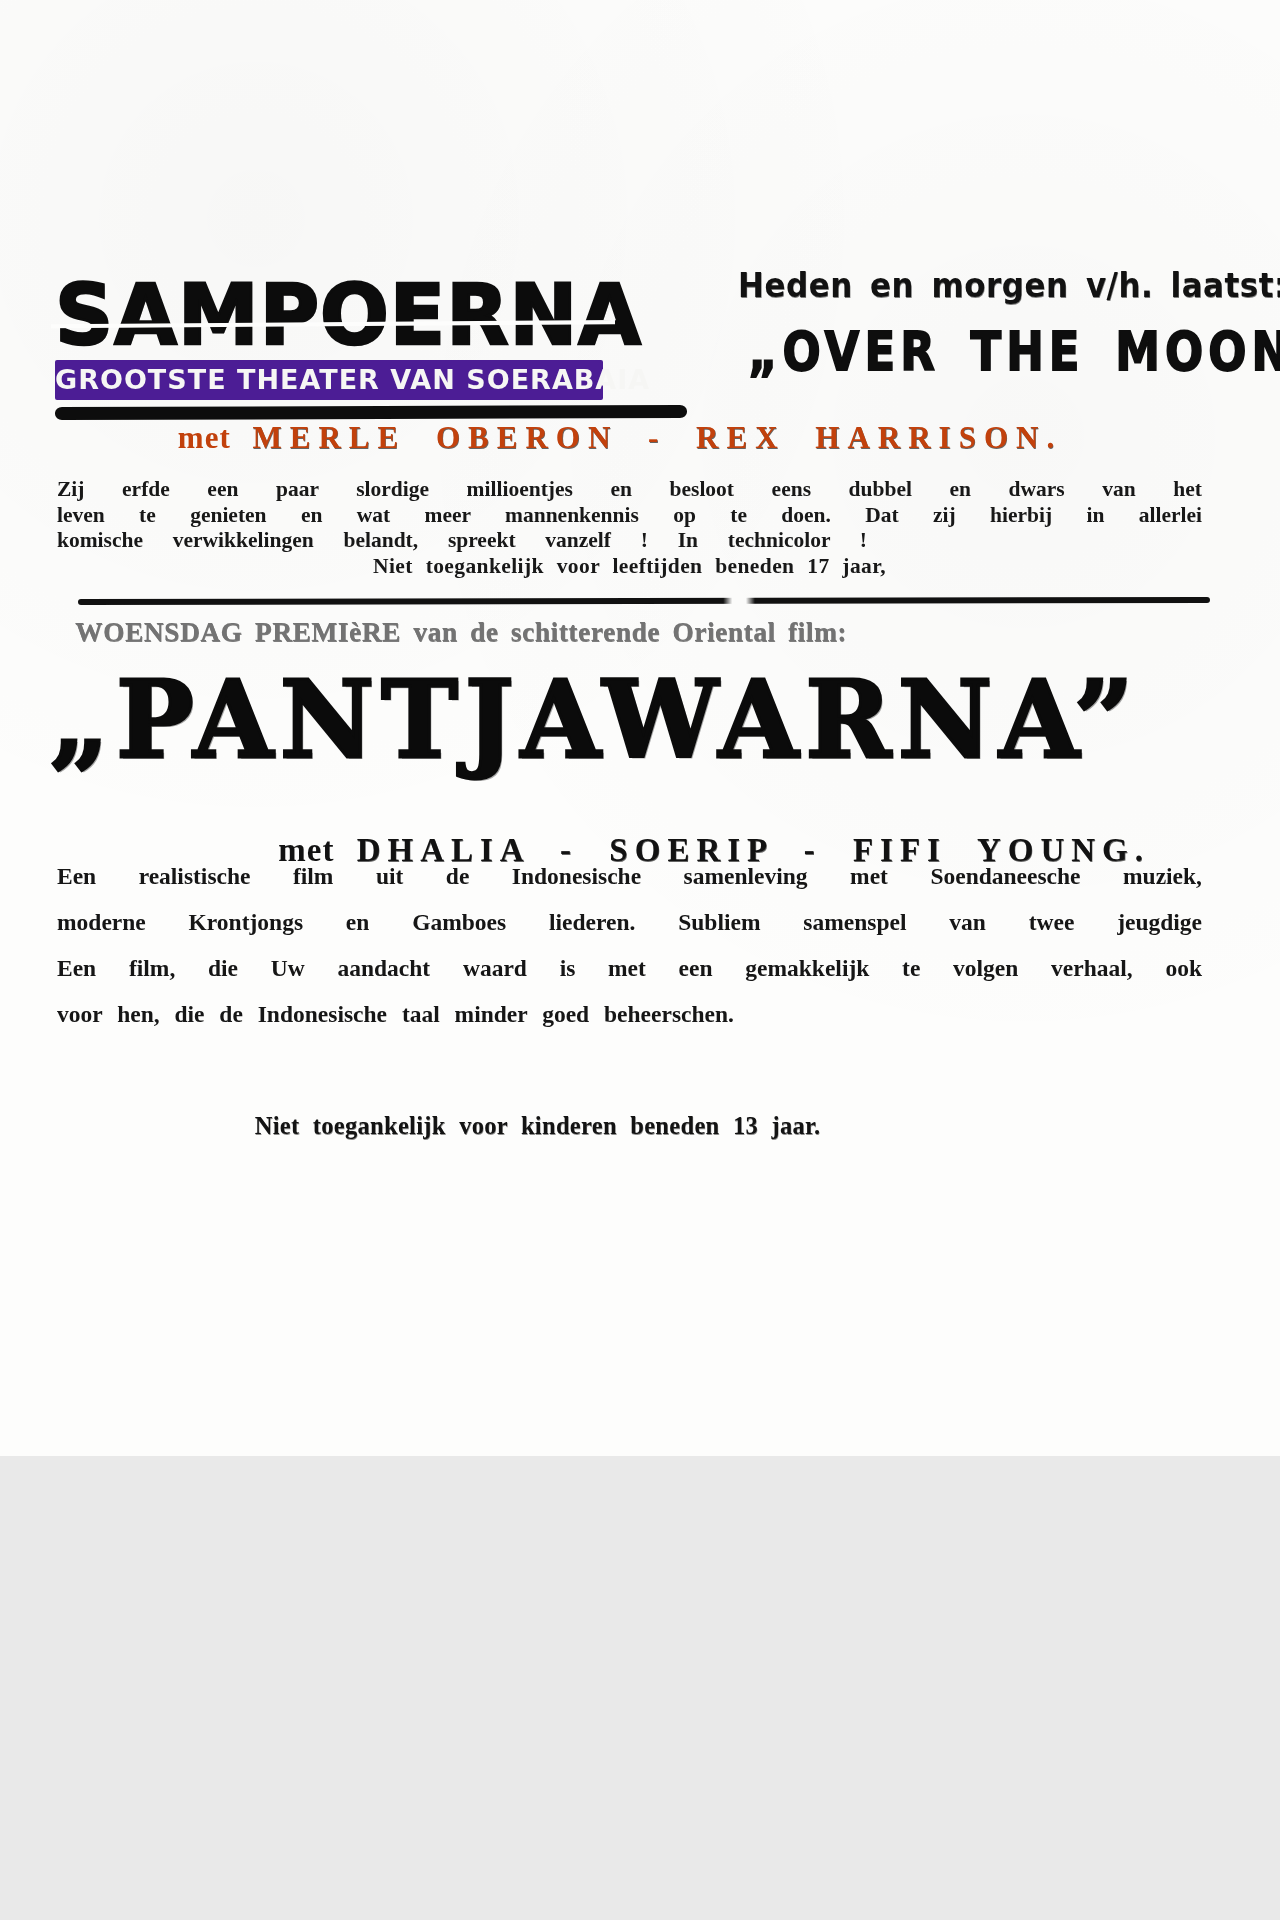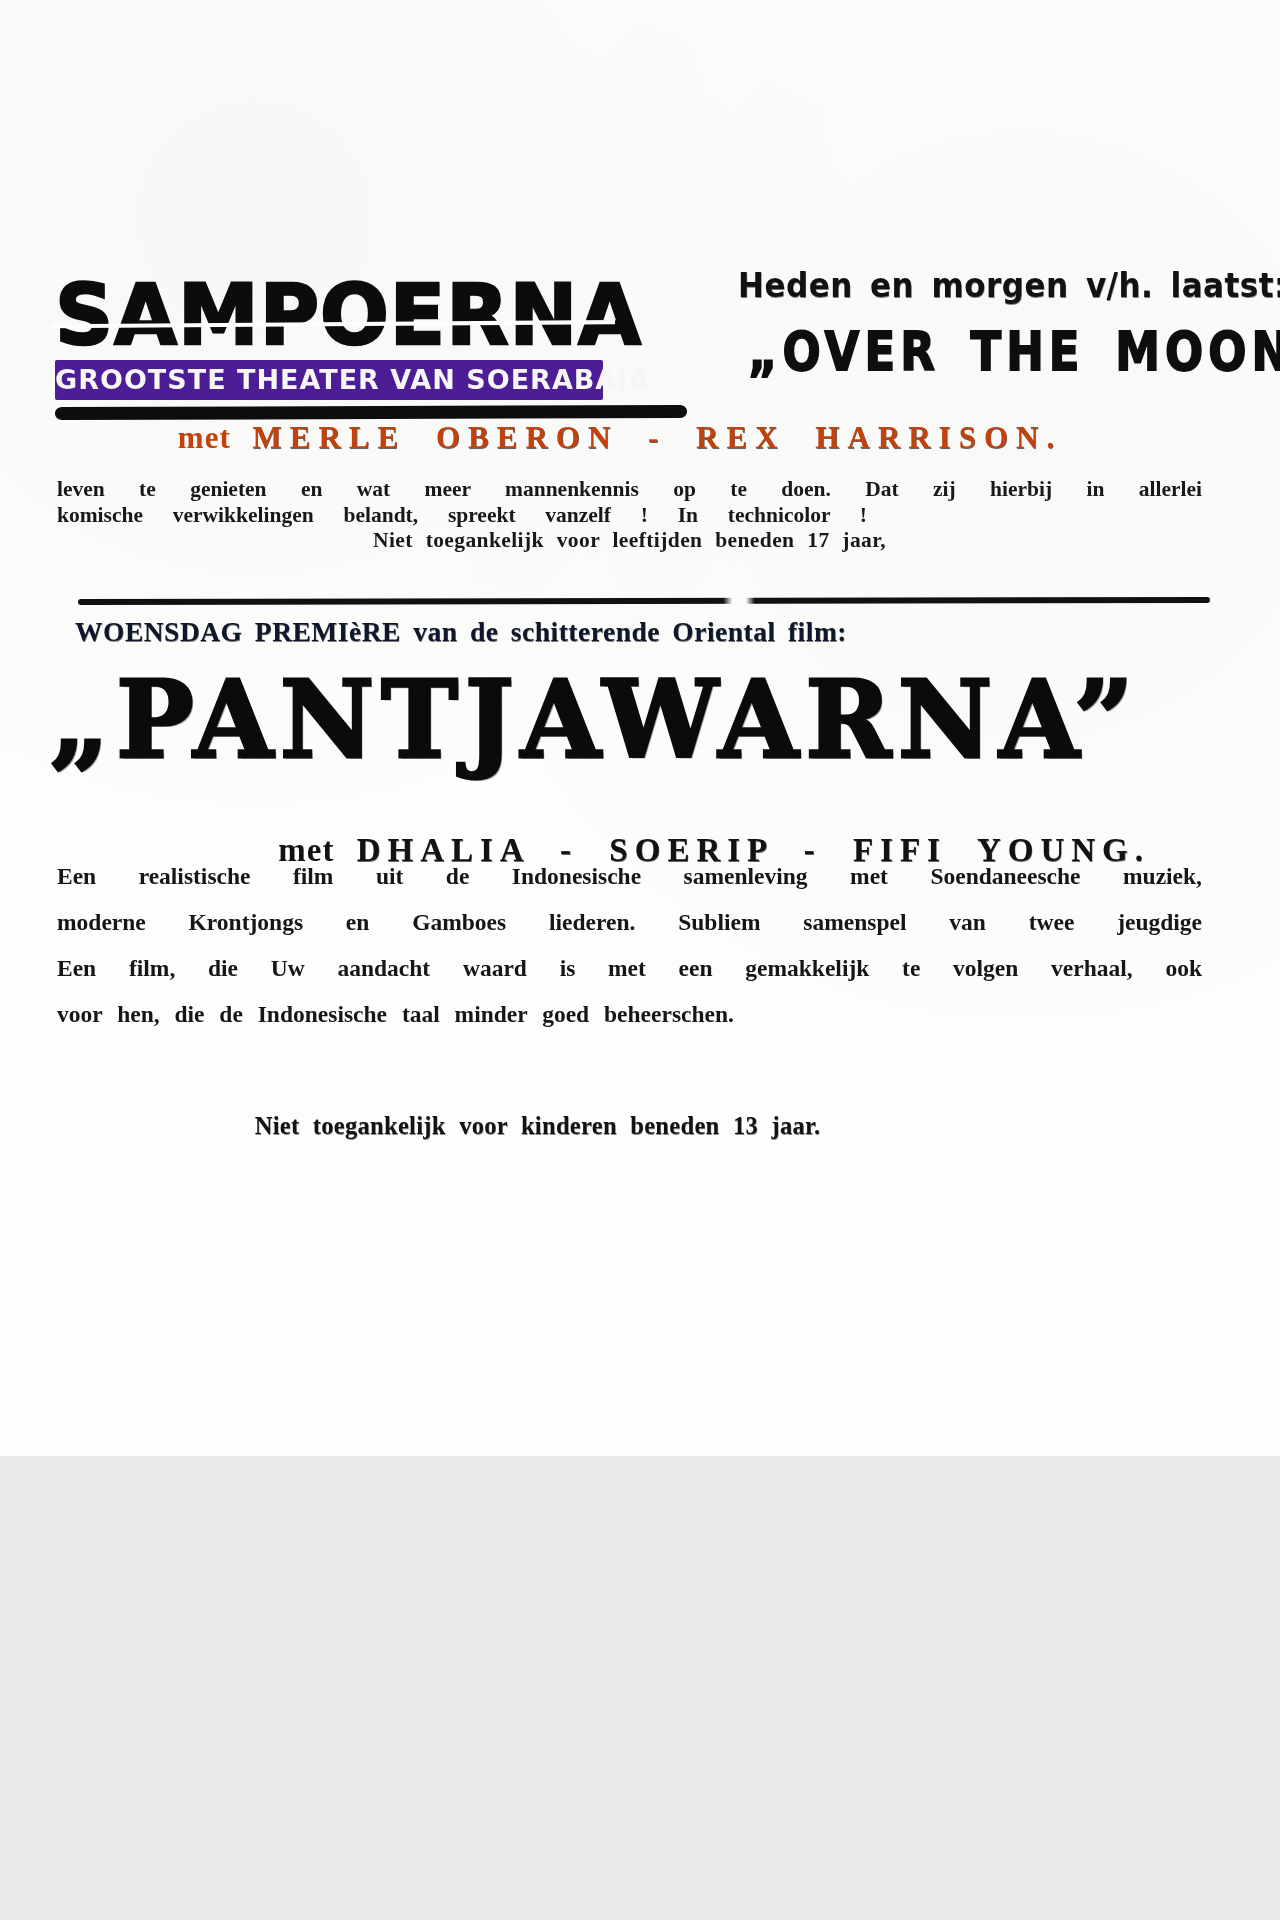--- a/index.html
+++ b/index.html
@@ -105,21 +105,21 @@
     left:78px;top:598px;width:1132px;height:6px;
     background:linear-gradient(90deg,#111 0%,#111 57%,transparent 57.8%,transparent 59%,#111 59.8%,#111 100%);
     border-radius:3px;
     transform:rotate(-0.1deg);
   }
 
   
   .premiere-line{
     left:75px;top:616px;width:1000px;
     font-size:27.5px;font-weight:bold;letter-spacing:.5px;word-spacing:5px;
-    white-space:nowrap;color:#0f172a;
+    white-space:nowrap;color:#737373;
     text-shadow:.5px .5px 0 rgba(0,0,0,.5);
   }
   .film2-title{
     left:50px;top:658px;width:1180px;
     font-family:"DejaVu Serif", serif;
     font-weight:900;font-size:103px;line-height:120px;
     letter-spacing:7px;
     white-space:nowrap;color:#0b0b0b;
     -webkit-text-stroke:3px #0b0b0b;
     transform:scaleY(1.03);transform-origin:top left;
@@ -162,20 +162,21 @@
 
   <div class="abs schedule">Heden en morgen v/h. laatst:</div>
   <div class="abs film1-title">„OVER THE MOON”</div>
 
   <div class="abs cast-line">
     <span class="cast-prefix">met</span>
     <span class="cast-names">MERLE OBERON - REX HARRISON.</span>
   </div>
 
   <div class="abs syn1">
+    <div class="ln just">Zij erfde een paar slordige millioentjes en besloot eens dubbel en dwars van het</div>
     <div class="ln just">leven te genieten en wat meer mannenkennis op te doen.  Dat zij hierbij in allerlei</div>
     <div class="ln just ln3">komische verwikkelingen belandt, spreekt vanzelf !  In technicolor !</div>
     <div class="ln ln4">Niet toegankelijk voor leeftijden beneden 17 jaar,</div>
   </div>
 
   <div class="abs rule"></div>
 
   <div class="abs premiere-line">WOENSDAG PREMIèRE van de schitterende Oriental film:</div>
 
   <div class="abs film2-title">„PANTJAWARNA”</div>

